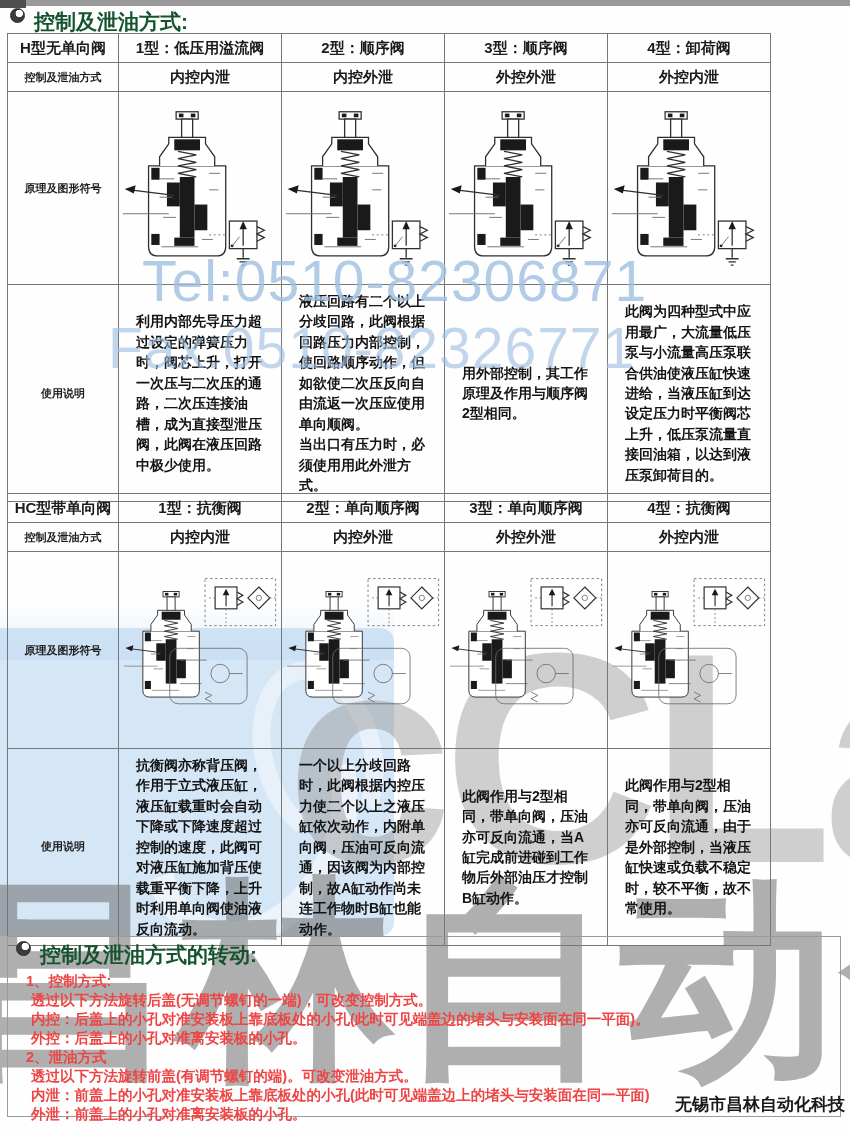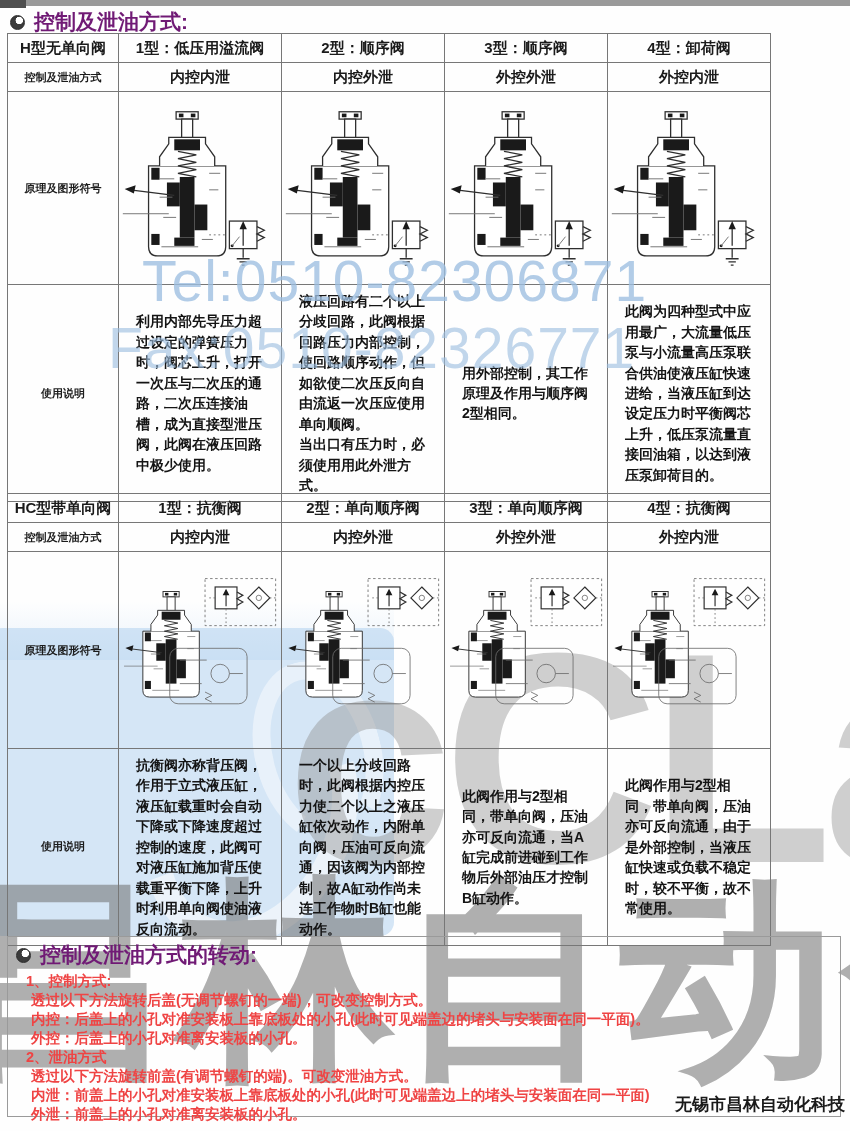--- a/index.html
+++ b/index.html
@@ -23,21 +23,21 @@
   .wm-cn{position:absolute;left:-42px;top:872px;font-size:215px;line-height:1;font-weight:bold;
     color:#6f6f6f;opacity:.55;letter-spacing:6px;white-space:nowrap;}
 
   
   .wm-over{position:absolute;inset:0;z-index:5;pointer-events:none;}
   .wm-tel{position:absolute;left:142px;top:248px;font-size:57px;font-weight:normal;color:#9dbfe1;opacity:.78;letter-spacing:1px;white-space:nowrap;}
   .wm-fax{position:absolute;left:108px;top:315px;font-size:57px;color:#9dbfe1;opacity:.62;letter-spacing:1px;white-space:nowrap;}
 
   .content{position:absolute;inset:0;z-index:1;}
 
-  .sec-title{position:absolute;display:flex;align-items:center;gap:9px;font-size:21px;font-weight:bold;color:#701a75;}
+  .sec-title{position:absolute;display:flex;gap:9px;font-size:21px;font-weight:bold;color:#14532d;}
   .sec-title.t1{left:10px;top:8px;}
   .sec-title.t2{left:16px;top:941px;}
   .bullet{width:15px;height:15px;border-radius:50%;flex:0 0 15px;
     background:radial-gradient(circle at 64% 34%, #ffffff 0 3.5px, #3b3b3b 4px);
     border:1px solid #2a2a2a;box-sizing:border-box;}
 
   table.tbl{position:absolute;left:7px;width:764px;border-collapse:collapse;table-layout:fixed;background:transparent;}
   .tbl-h{top:33px;}
   .tbl-hc{top:493px;}
   .tbl td{border:1px solid #777;text-align:center;vertical-align:middle;padding:2px;background:transparent;}

